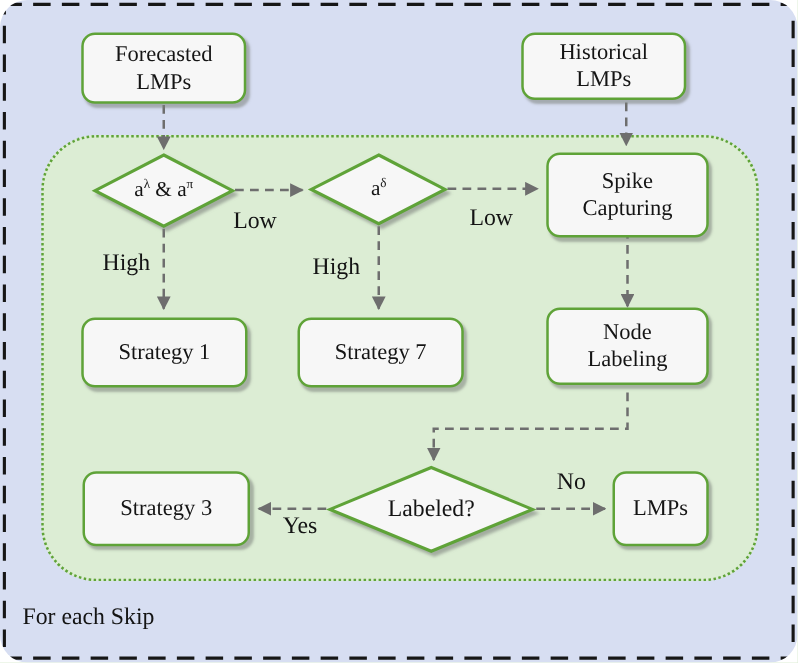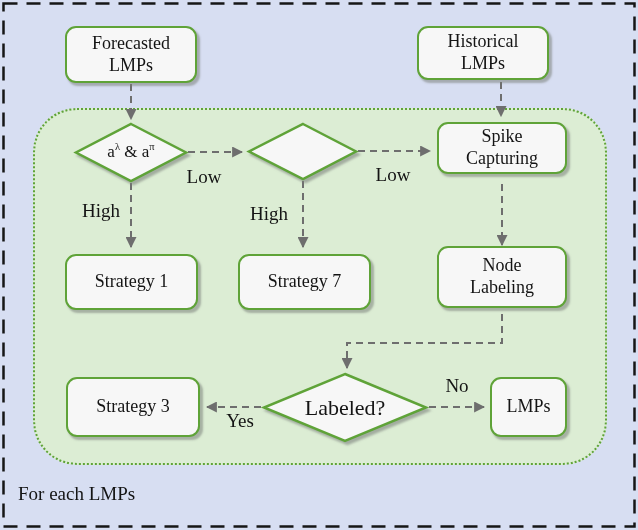--- a/index.html
+++ b/index.html
@@ -1,36 +1,36 @@
 <!DOCTYPE html>
 <html style="--outer-bg: #d7def2; --region-bg: #dcedd4; --green: #5fa338; --node-fill: #f7f7f7; --arrow: #6e6e6e; --ink: #161616;"><head>
 <meta charset="utf-8">
 <style>
   :root{
     --outer-bg:#d7def2; --region-bg:#dcedd4; --green:#5fa338;
     --node-fill:#f7f7f7; --arrow:#6e6e6e; --ink:#161616;
   }
   html,body{margin:0;padding:0;}
   body{font-family:"Liberation Serif","DejaVu Serif",serif;color:#141414;}
-  .canvas{position:relative;width:638px;height:530px;background:var(--outer-bg);overflow:hidden;}
+  .canvas{position:relative;width:638px;height:530px;background:var(--outer-bg);overflow:hidden;border-radius:22px;}
   .region{position:absolute;left:33px;top:108px;width:574px;height:357px;
     background:var(--region-bg);border:2px dotted var(--green);border-radius:44px;
     box-sizing:border-box;z-index:0;}
   svg.overlay{position:absolute;left:0;top:0;z-index:1;pointer-events:none;}
   .edge{stroke:var(--arrow);stroke-width:2;fill:none;stroke-dasharray:7 5;}
   .diamond{fill:var(--node-fill);stroke:var(--green);stroke-width:2.5;}
   .frame-border{stroke:var(--ink);stroke-width:2.5;fill:none;stroke-dasharray:14 9;}
   .node{position:absolute;z-index:2;box-sizing:border-box;
     background:var(--node-fill);border:2.5px solid var(--green);border-radius:11px;
     box-shadow:2.5px 3px 2px rgba(122,128,122,.55);
     display:flex;align-items:center;justify-content:center;text-align:center;
     font-size:18px;line-height:1.22;white-space:pre-line;}
   .dlabel{position:absolute;z-index:2;display:flex;align-items:center;justify-content:center;
     font-size:17px;}
-  .dlabel.big{font-size:22px;}
+  .dlabel.big{font-size:19px;}
   sup{font-size:0.62em;line-height:0;}
   .edge-label{position:absolute;z-index:2;transform:translate(-50%,-50%);
     font-size:19px;white-space:nowrap;}
   .frame-label{position:absolute;left:18px;top:483px;z-index:2;font-size:19px;}
 </style>
 </head>
 <body>
 
 <div class="canvas">
 
@@ -61,35 +61,38 @@
 
     <polygon class="diamond" points="131,124 186,152.5 131,181 76,152.5" filter="url(#dshadow)"></polygon>
     <polygon class="diamond" points="303,124 356,151.5 303,179 249,151.5" filter="url(#dshadow)"></polygon>
     <polygon class="diamond" points="345,374 426,407.5 345,441 264,407.5" filter="url(#dshadow)"></polygon>
   </svg>
 
   <div class="node" style="left:65px;top:26px;width:132px;height:57px;">Forecasted
 LMPs</div>
   <div class="node" style="left:417px;top:26px;width:132px;height:54px;">Historical
 LMPs</div>
-  <div class="node" style="left:437px;top:122px;width:130px;height:52px;">Spike
+  <div class="node" style="left:437px;top:122px;width:130px;height:68px;">Spike
 Capturing</div>
   <div class="node" style="left:65px;top:254px;width:133px;height:56px;">Strategy 1</div>
   <div class="node" style="left:238px;top:254px;width:133px;height:56px;">Strategy 7</div>
   <div class="node" style="left:437px;top:246px;width:130px;height:62px;">Node
 Labeling</div>
   <div class="node" style="left:66px;top:377px;width:134px;height:60px;">Strategy 3</div>
   <div class="node" style="left:490px;top:377px;width:77px;height:60px;">LMPs</div>
 
   <div class="dlabel" style="left:76px;top:139px;width:110px;height:26px;">
     <span><span>a</span><sup>λ</sup><span> &amp; a</span><sup>π</sup></span>
   </div>
+  <div class="dlabel" style="left:249px;top:138px;width:108px;height:26px;">
+    <span><span>a</span><sup>δ</sup></span>
+  </div>
   <div class="dlabel big" style="left:275px;top:394px;width:140px;height:27px;">Labeled?</div>
 
   <div class="edge-label" style="left:204px;top:177px;">Low</div>
   <div class="edge-label" style="left:393px;top:175px;">Low</div>
   <div class="edge-label" style="left:101px;top:211px;">High</div>
   <div class="edge-label" style="left:269px;top:214px;">High</div>
   <div class="edge-label" style="left:240px;top:385px;margin-top:36px;">Yes</div>
   <div class="edge-label" style="left:457px;top:386px;">No</div>
 
-  <div class="frame-label">For each LMPs</div>
+  <div class="frame-label">For each Skip</div>
 </div>
 
 </body></html>

